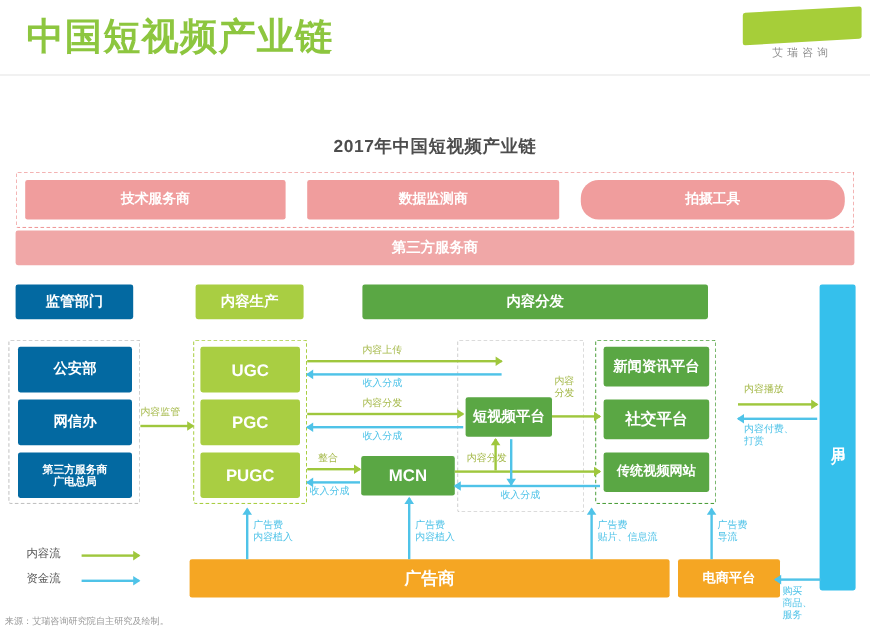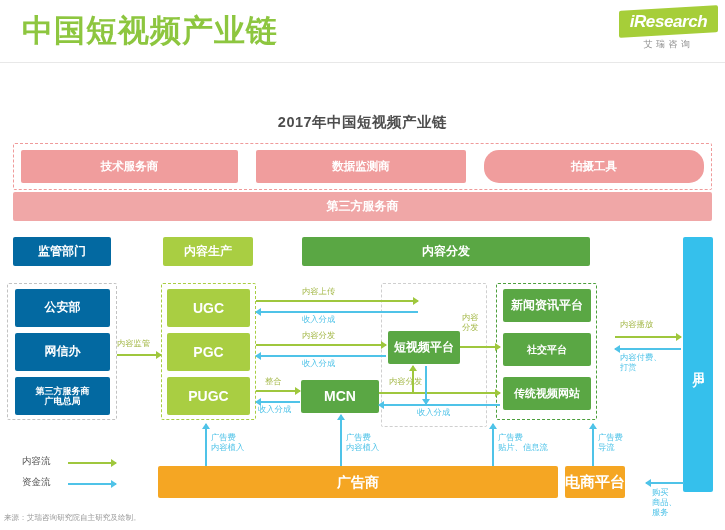--- a/index.html
+++ b/index.html
@@ -98,21 +98,20 @@
     left:4px; top:513px; font-size:7.6px; color:#9a9a9a;
   }
 </style>
 </head>
 <body>
 
 <div class="abs" id="page-title">中国短视频产业链</div>
 
 <div class="abs" id="logo-wrap">
   <div id="logo-mark"></div>
-  <div id="logo-text">iResearch</div>
   <div id="logo-dot"></div>
   <div id="logo-sub">艾瑞咨询</div>
 </div>
 <div class="abs" id="header-rule"></div>
 
 <div class="abs" id="chart-title">2017年中国短视频产业链</div>
 
 <div class="abs dash-pink" style="left:13px; top:143px; width:699px; height:47px;"></div>
 
 <div class="abs box pink" style="left:21px; top:150px; width:217px; height:33px; font-size:11.5px;">技术服务商</div>
@@ -145,29 +144,29 @@
 <div class="abs box ygreen" style="left:167px; top:377px; width:83px; height:38px; font-size:14px;">PUGC</div>
 
 <div class="abs box dgreen" style="left:301px; top:380px; width:78px; height:33px; font-size:14px;">MCN</div>
 
 <div class="abs box dgreen" style="left:388px; top:331px; width:72px; height:33px; font-size:12px;">短视频平台</div>
 
 <div class="abs dash-thin" style="left:381px; top:283px; width:106px; height:144px;"></div>
 
 <div class="abs dash-dgrn" style="left:496px; top:283px; width:101px; height:137px;"></div>
 <div class="abs box dgreen" style="left:503px; top:289px; width:88px; height:33px; font-size:12px;">新闻资讯平台</div>
-<div class="abs box dgreen" style="left:503px; top:333px; width:88px; height:33px; font-size:10px;">社交平台</div>
+<div class="abs box dgreen" style="left:503px; top:333px; width:88px; height:33px; font-size:13px;">社交平台</div>
 <div class="abs box dgreen" style="left:503px; top:377px; width:88px; height:33px; font-size:11px;">传统视频网站</div>
 
 <div class="abs box cyan" style="left:683px; top:237px; width:30px; height:255px; font-size:12px; flex-direction:column; line-height:1.25;">
   <span style="writing-mode:vertical-rl; text-orientation:upright; letter-spacing:2px;">用户</span>
 </div>
 
 <div class="abs box orange" style="left:158px; top:466px; width:400px; height:32px; font-size:14px;">广告商</div>
-<div class="abs box orange" style="left:565px; top:466px; width:60px; height:32px; font-size:15px;">电商平台</div>
+<div class="abs box orange" style="left:565px; top:466px; width:85px; height:32px; font-size:11px;">电商平台</div>
 
 <div class="abs lbl g" style="left:302px; top:286px;">内容上传</div>
 <div class="aline r green-flow" style="left:256px; top:300px; width:162px;">
   <div class="shaft"></div>
     <div class="head"></div>
 </div>
 
 <div class="aline l blue-flow" style="left:256px; top:311px; width:162px;">
   <div class="shaft"></div>
     <div class="head"></div>

